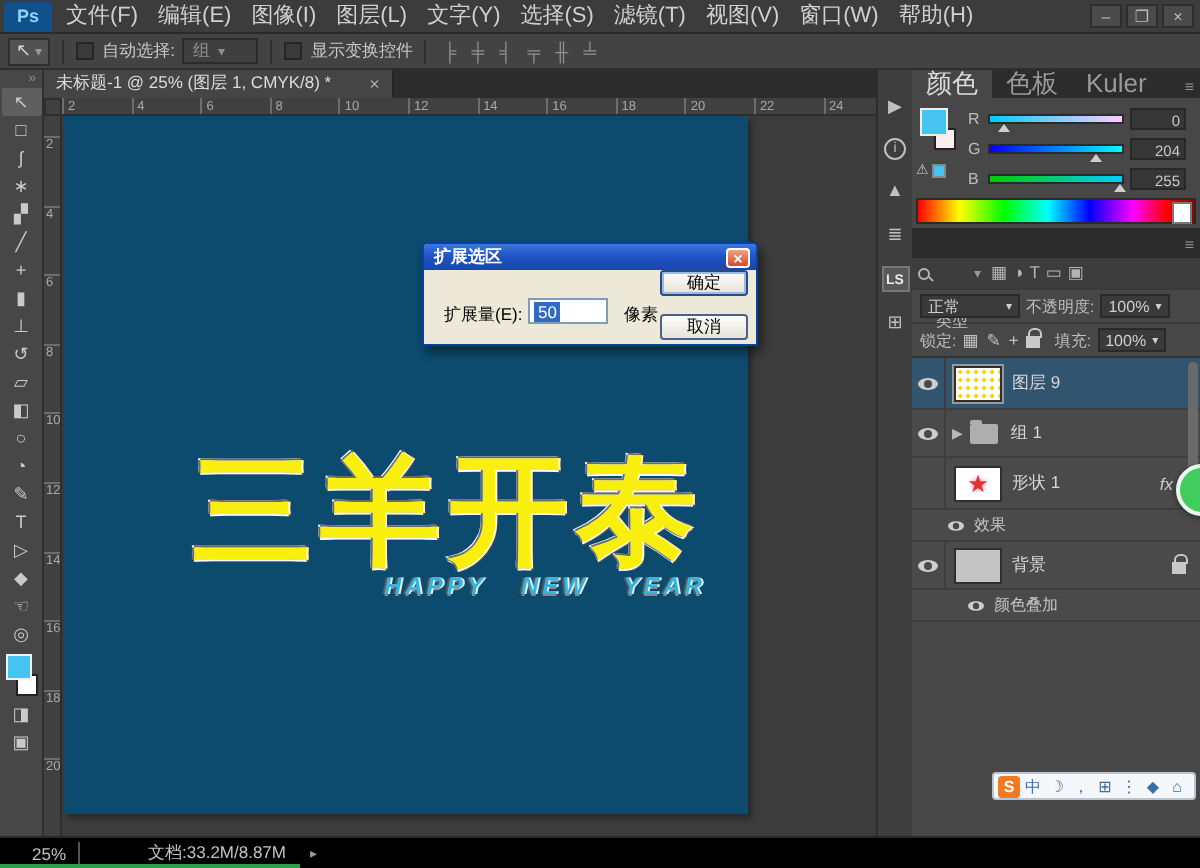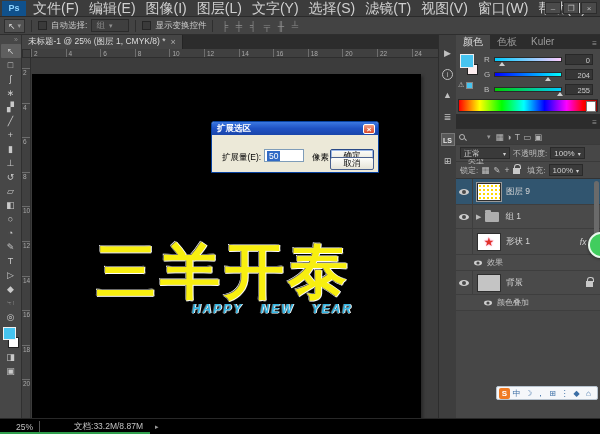--- a/index.html
+++ b/index.html
@@ -5,41 +5,41 @@
   * { margin:0; padding:0; box-sizing:border-box; }
   html,body { width:600px; height:434px; overflow:hidden; background:#2a2a2a; }
   body { font-family:"Liberation Sans","DejaVu Sans",sans-serif; font-size:9px; color:#d4d4d4; }
   .app { position:relative; width:600px; height:434px; background:#474747; overflow:hidden; }
 
   
   .menubar { position:absolute; left:0; top:0; width:600px; height:17px; background:#3c3c3c;
              border-bottom:1px solid #2a2a2a; display:flex; align-items:center; }
   .ps-logo { width:24px; height:15px; margin:1px 2px 0 2px; background:#10518c; color:#8fd4ff;
              font-weight:bold; font-size:9px; text-align:center; line-height:15px; }
-  .menu-item { padding:0 5px; line-height:16px; color:#d0d0d0; font-size:14px; white-space:nowrap; }
+  .menu-item { padding:0 5px; line-height:16px; color:#d0d0d0; font-size:11px; white-space:nowrap; }
   .win-controls { position:absolute; right:3px; top:2px; display:flex; gap:2px; }
   .win-btn { width:16px; height:12px; text-align:center; line-height:11px; font-size:8px;
              color:#bbb; background:#4a4a4a; border:1px solid #2d2d2d; }
 
   
   .optionsbar { position:absolute; left:0; top:17px; width:600px; height:18px; background:#434343;
                 border-bottom:1px solid #2e2e2e; display:flex; align-items:center; gap:4px; padding:0 4px; }
   .opt-sep { width:1px; height:12px; background:#2e2e2e; margin:0 2px; }
   .tool-chip { display:flex; align-items:center; gap:2px; background:#525252; border:1px solid #2e2e2e;
                height:14px; padding:0 3px; }
   .cbx { width:9px; height:9px; background:#3a3a3a; border:1px solid #252525; display:inline-block; }
   .selbox { height:13px; background:#3f3f3f; border:1px solid #2b2b2b; color:#8f8f8f; font-size:8.5px;
             display:inline-flex; align-items:center; padding:0 4px; gap:4px; min-width:38px; }
   .opt-label { font-size:8.5px; color:#c7c7c7; white-space:nowrap; }
   .align-icons { display:flex; gap:3px; color:#909090; font-size:9px; }
   .align-icons span { width:11px; text-align:center; }
 
   
   .tabbar { position:absolute; left:22px; top:35px; width:416px; height:14px; background:#2c2c2c; display:flex; }
-  .doctab { background:#454545; border-right:1px solid #242424; display:flex; align-items:center; gap:5px;
+  .doctab { background:#454545; border-right:1px solid #242424; display:flex; align-items:center; gap:19px;
             padding:0 6px; font-size:8.5px; color:#dcdcdc; white-space:nowrap; }
   .doctab .tab-close { color:#aaa; font-size:9px; }
 
   
   .toolbar { position:absolute; left:0; top:35px; width:22px; height:383px; background:#474747;
              border-right:1px solid #303030; display:flex; flex-direction:column; align-items:center; }
   .tb-head { width:100%; text-align:right; color:#8a8a8a; font-size:7px; padding:1px 3px 0 0; height:9px; }
   .tool { width:20px; height:14px; line-height:14px; text-align:center; font-size:9px; color:#c9c9c9; }
   .tool.sel { background:#5f5f5f; border-radius:1px; }
   .swatches { position:relative; width:20px; height:24px; margin-top:2px; }
@@ -51,21 +51,21 @@
   .hruler { position:absolute; left:31px; top:49px; width:407px; height:9px; background:#404040;
             border-bottom:1px solid #2e2e2e; display:flex; overflow:hidden; }
   .hruler .num { flex:none; width:34.6px; border-left:1px solid #6d6d6d; padding-left:2px;
                  color:#a8a8a8; font-size:6.5px; line-height:9px; }
   .vruler { position:absolute; left:22px; top:58px; width:9px; height:360px; background:#404040;
             border-right:1px solid #2e2e2e; display:flex; flex-direction:column; overflow:hidden; padding-top:10px; }
   .vruler .num { flex:none; height:34.6px; border-top:1px solid #6d6d6d; color:#a8a8a8; font-size:6.5px; padding-left:1px; }
 
   
   .pasteboard { position:absolute; left:31px; top:58px; width:407px; height:360px; background:#3c3c3c; }
-  .document { position:absolute; left:1px; top:16px; width:389px; height:349px; background:#000000;
+  .document { position:absolute; left:1px; top:0; width:342px; height:349px; background:#0c4a6e;
               box-shadow:2px 2px 3px rgba(0,0,0,.35); overflow:hidden; }
   .big-text { position:absolute; left:64px; top:158px; width:330px; font-size:60px; font-weight:bold;
               letter-spacing:4px; color:#f8ef0f; white-space:nowrap;
               text-shadow:1px 0 #fcfcfc,-1px 0 #6b6b6b,0 1px #fcfcfc,0 -1px #6b6b6b,1px 1px #555,-1px -1px #fff; }
   .sub-text { position:absolute; left:160px; top:228px; font-size:12px; font-weight:bold; font-style:italic;
               letter-spacing:2px; word-spacing:12px; color:#31b4e2; white-space:nowrap;
               text-shadow:1px 0 #eee,-1px 0 #5a5a5a,0 1px #888; }
 
   
   .xp-dialog { position:absolute; left:211px; top:121px; width:168px; height:52px; background:#ece9d8;
@@ -78,35 +78,35 @@
               line-height:9px; text-align:center; }
   .xp-body { position:relative; width:100%; height:39px; color:#000; font-size:8.5px; }
   .xp-label { position:absolute; left:10px; top:17px; }
   .xp-input { position:absolute; left:52px; top:14px; width:40px; height:13px; background:#fff;
               border:1px solid #7f9db9; padding:1px 2px; font-size:8.5px; }
   .xp-input .sel { background:#316ac5; color:#fff; padding:0 2px; }
   .xp-unit { position:absolute; left:100px; top:17px; }
   .xp-btn { position:absolute; left:118px; width:44px; height:13px; font-size:8.5px; line-height:11px;
             text-align:center; background:linear-gradient(180deg,#fdfdfa,#e6e4d8); color:#000;
             border:1px solid #4a618f; border-radius:2px; }
-  .xp-btn.ok { top:14px; box-shadow:0 0 0 1px #9db9e8 inset; border-color:#2a4a86; }
+  .xp-btn.ok { top:0; box-shadow:0 0 0 1px #9db9e8 inset; border-color:#2a4a86; }
   .xp-btn.cancel { top:22px; }
 
   
   .dockstrip { position:absolute; left:438px; top:35px; width:18px; height:383px; background:#3e3e3e;
                border-left:1px solid #2d2d2d; display:flex; flex-direction:column; align-items:center;
                gap:9px; padding-top:12px; }
   .dock-icon { width:14px; height:13px; line-height:13px; text-align:center; color:#c0c0c0; font-size:9px; }
   .dock-icon.circ { border:1px solid #c0c0c0; border-radius:50%; width:11px; height:11px; line-height:10px; font-size:7px; }
   .dock-icon.lsbox { background:#585858; border:1px solid #777; color:#e8e8e8; font-size:7px; font-weight:bold; }
 
   
   .rightpanels { position:absolute; left:456px; top:35px; width:144px; height:399px; background:#474747; }
   .ptab-row { height:14px; background:#2c2c2c; display:flex; align-items:flex-end; }
-  .ptab { padding:1px 7px 1px 7px; font-size:10px; color:#9a9a9a; line-height:12px; white-space:nowrap;margin-top:21px; }
+  .ptab { padding:1px 7px 1px 7px; font-size:13px; color:#9a9a9a; line-height:12px; white-space:nowrap;margin-top:21px; }
   .ptab.active { background:#474747; color:#dcdcdc; }
   .ptab-menu { margin-left:auto; color:#9a9a9a; font-size:8px; padding:0 3px 1px 0; }
 
   .color-body { position:relative; height:50px; }
   .cswatches { position:absolute; left:4px; top:5px; width:22px; height:26px; }
   .cswatch-bg2 { position:absolute; left:7px; top:10px; width:11px; height:11px; background:#fdeef0; border:1px solid #222; }
   .cswatch-fg2 { position:absolute; left:0; top:0; width:14px; height:14px; border:1px solid #eee; }
   .gamut { position:absolute; left:2px; top:32px; display:flex; align-items:center; gap:2px; font-size:7px; color:#ccc; }
   .gamut-chip { width:7px; height:7px; border:1px solid #888; }
   .csliders { position:absolute; left:28px; top:3px; width:114px; }

